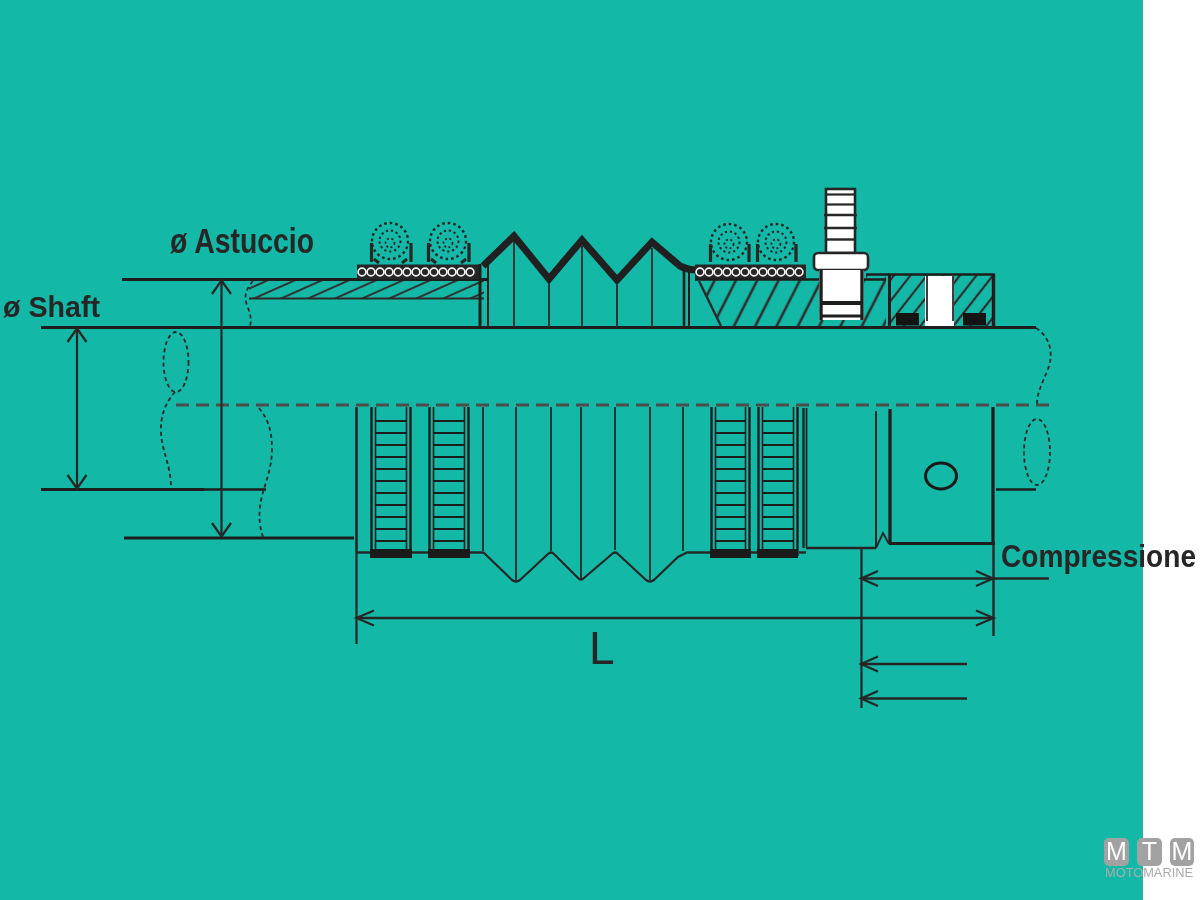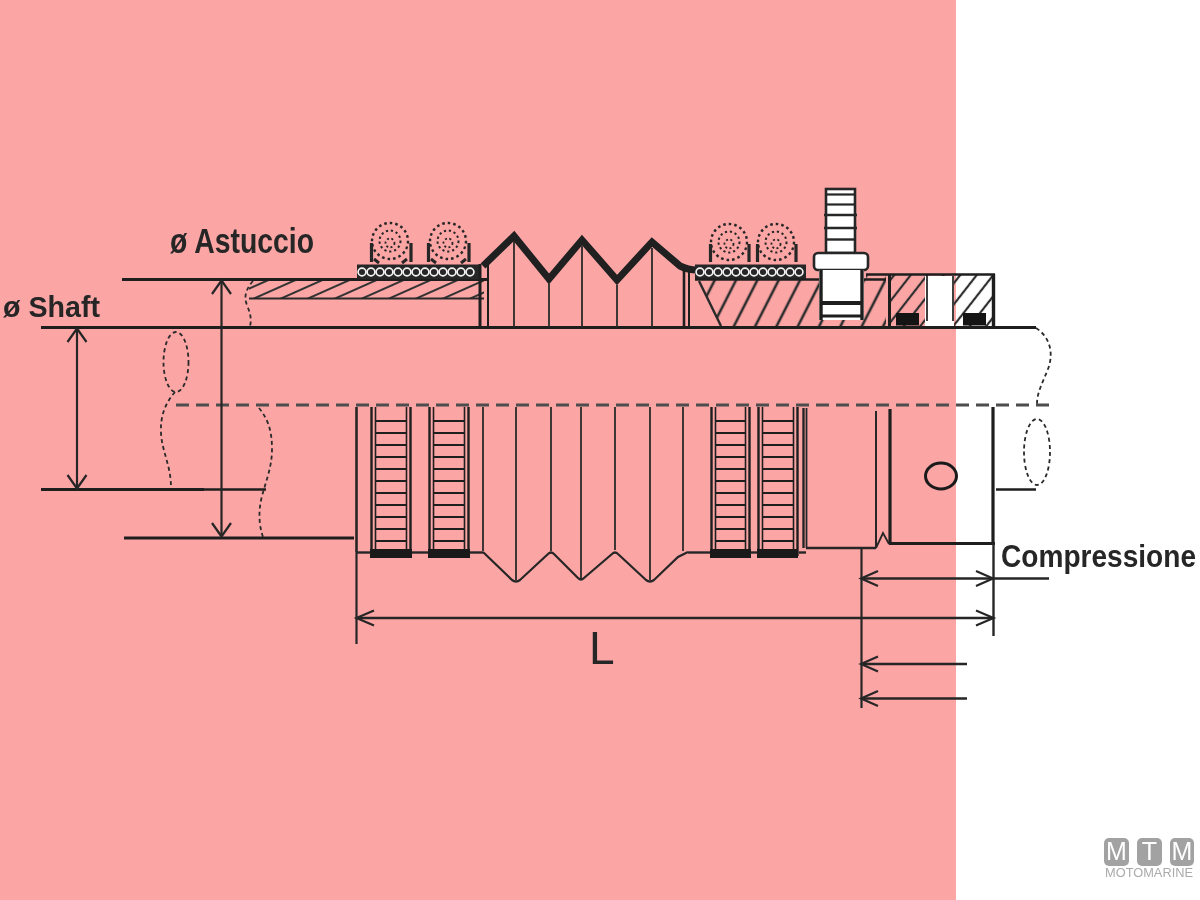--- a/index.html
+++ b/index.html
@@ -1,16 +1,16 @@
 <!DOCTYPE html>
 <html><head>
 <meta charset="utf-8">
 <style>
 html,body{margin:0;padding:0;background:#ffffff;}
-#page{position:relative;width:956px;height:900px;background:#fca5a5;font-family:"Liberation Sans",sans-serif;}
+#page{position:relative;width:1143px;height:900px;background:#14b8a6;font-family:"Liberation Sans",sans-serif;}
 svg{position:absolute;top:0;left:0;}
 text{font-family:"Liberation Sans",sans-serif;fill:#262626;}
 </style>
 </head>
 <body>
 
 <div id="page">
 <svg width="1200" height="900" viewBox="0 0 1200 900">
 <defs>
 

